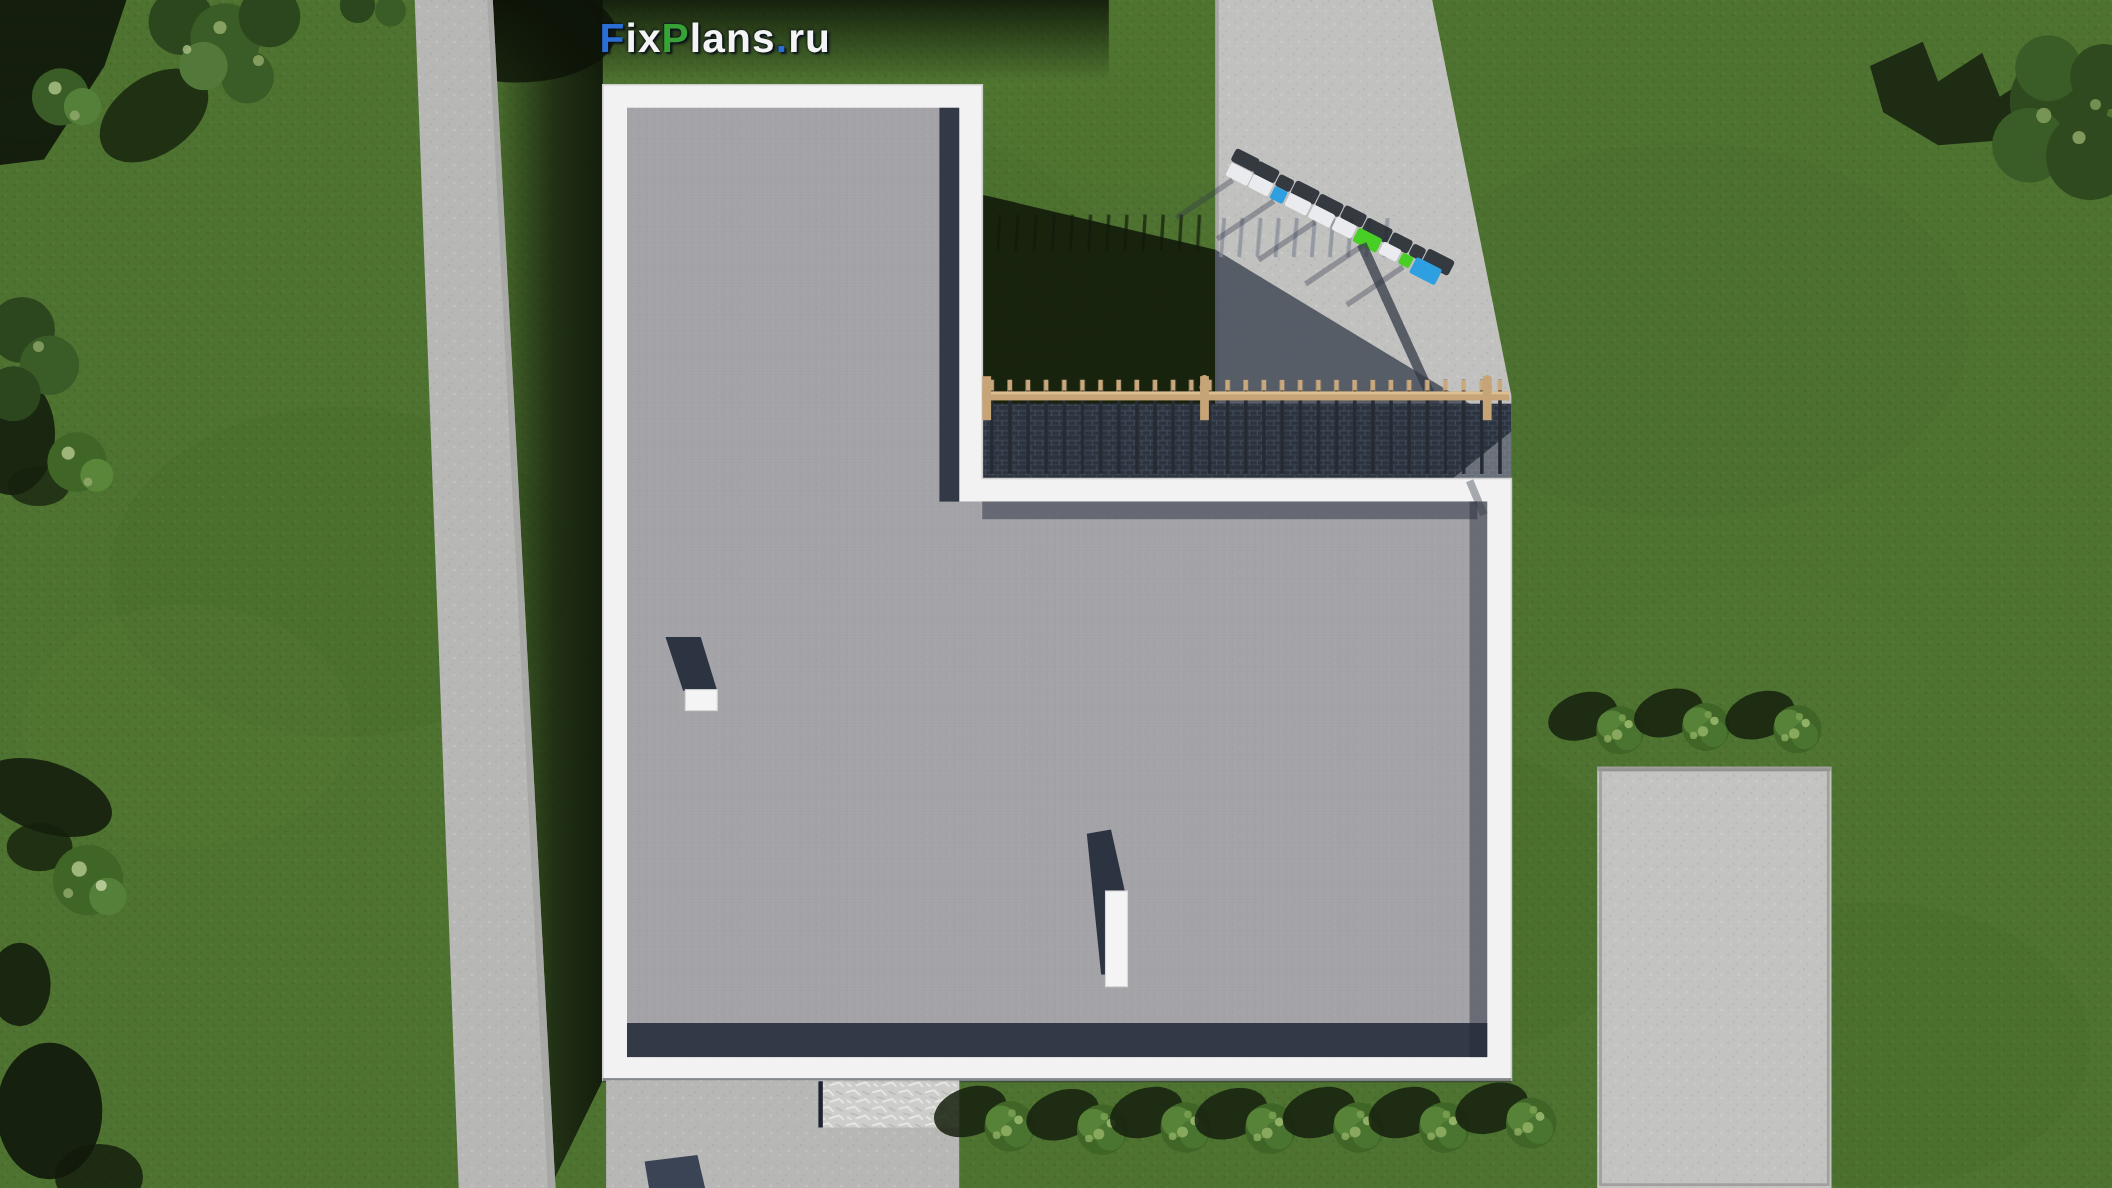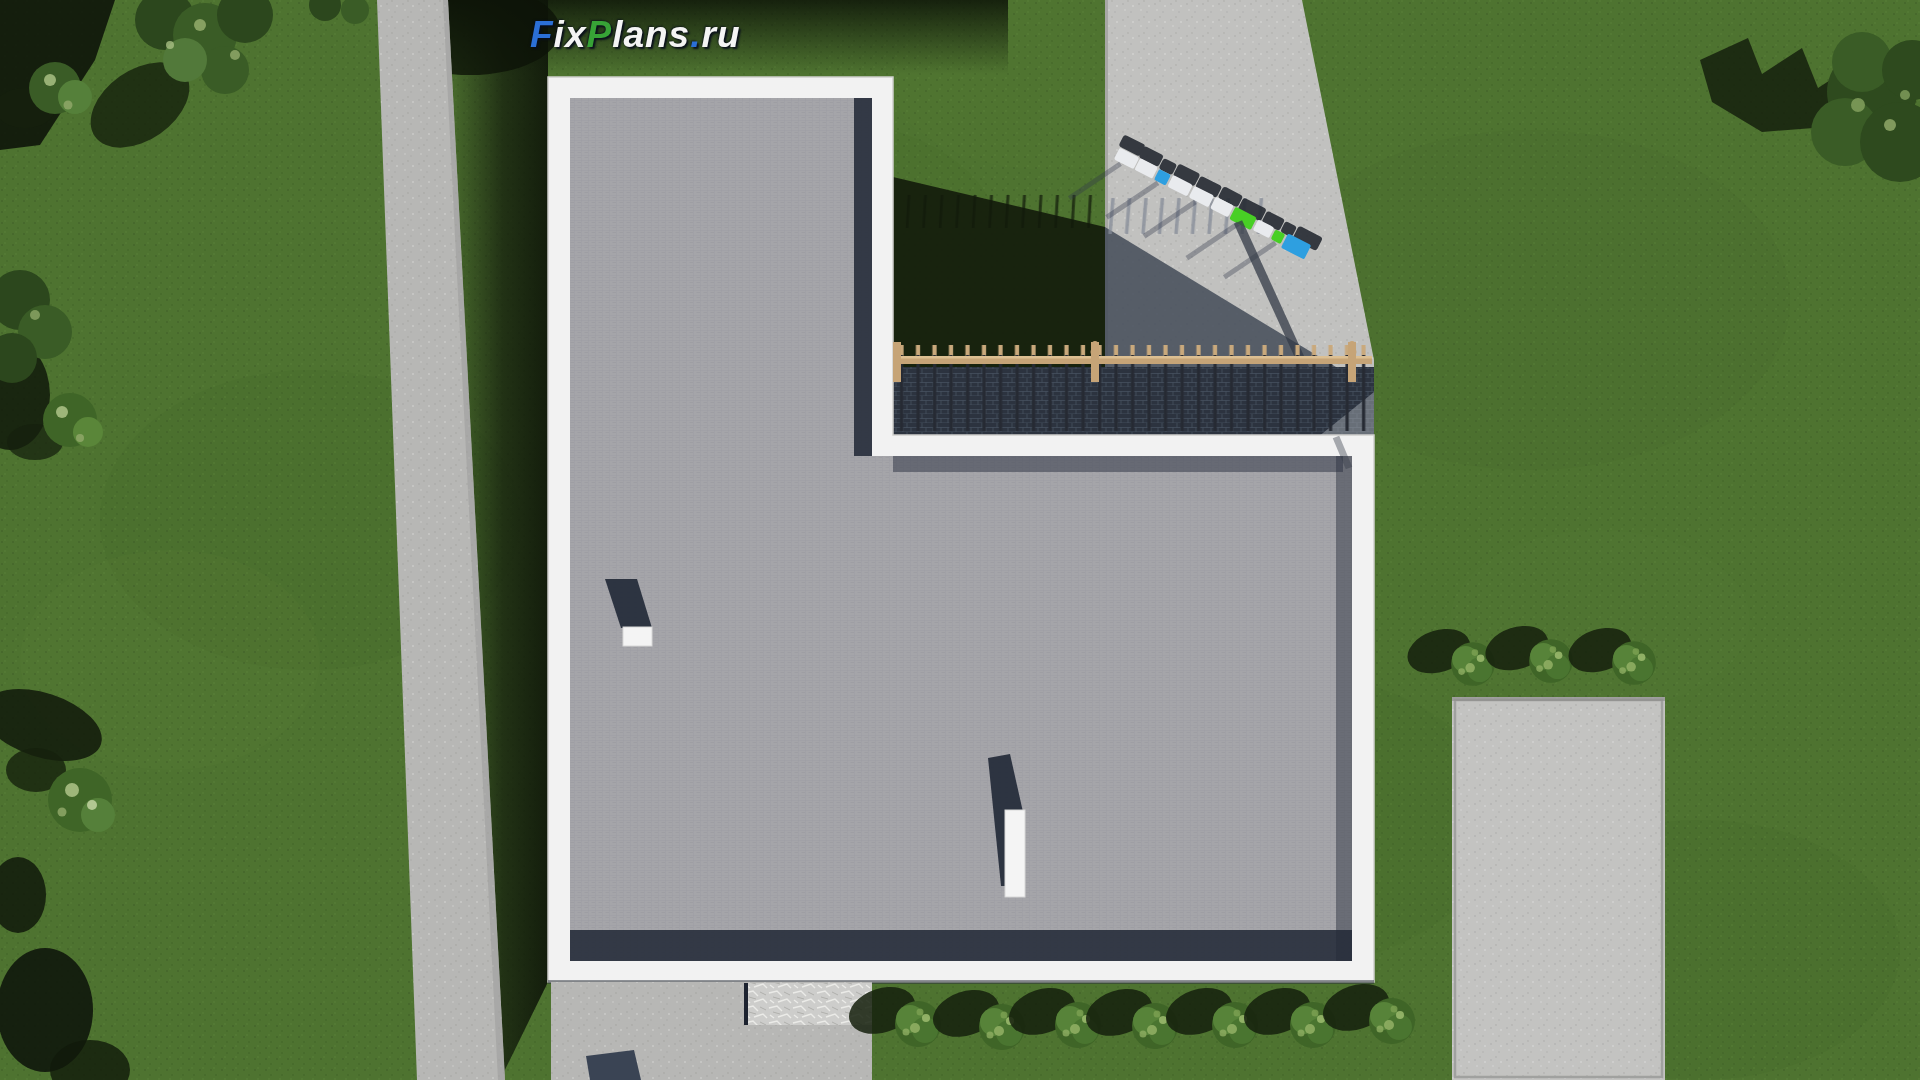--- a/index.html
+++ b/index.html
@@ -11,23 +11,23 @@
   .f-path{fill:var(--path,#b7b7b5)}
   .f-road{fill:var(--road,#c1c1bf)}
   .f-pad{fill:var(--concrete,#c3c3c1)}
   .f-roof{fill:var(--roof,#a5a5a9)}
   .f-parapet{fill:var(--parapet,#f2f2f2)}
   .f-navy{fill:var(--roof_shadow,#232a38)}
   .f-fence{fill:var(--fence,#c6a477)}
   .f-pavers{fill:var(--stone_dark,#2c333f)}
   .f-roadshadow{fill:var(--road_shadow,#474e5b)}
   .f-grassshadow{fill:var(--grass_shadow,#141d0c)}
-  .logo{position:absolute;left:530px;top:14px;font-weight:bold;font-size:37px;letter-spacing:1px;
+  .logo{position:absolute;left:545px;top:14px;font-weight:bold;font-size:37px;letter-spacing:1px;
         text-shadow:2px 2px 2px rgba(8,14,26,.95), -1px -1px 2px rgba(8,14,26,.7);
-        white-space:nowrap;user-select:none;font-style:italic;}
+        white-space:nowrap;user-select:none;}
   .logo .c0{color:var(--logo_blue,#2b6fd6)}
   .logo .c1{color:var(--logo_white,#f4f4f4)}
   .logo .c2{color:var(--logo_green,#37a336)}
   .logo .c3{color:var(--logo_white,#f4f4f4)}
   .logo .c4{color:var(--logo_blue,#2b6fd6)}
   .logo .c5{color:var(--logo_white,#f4f4f4)}
 </style>
 </head>
 <body>
 

